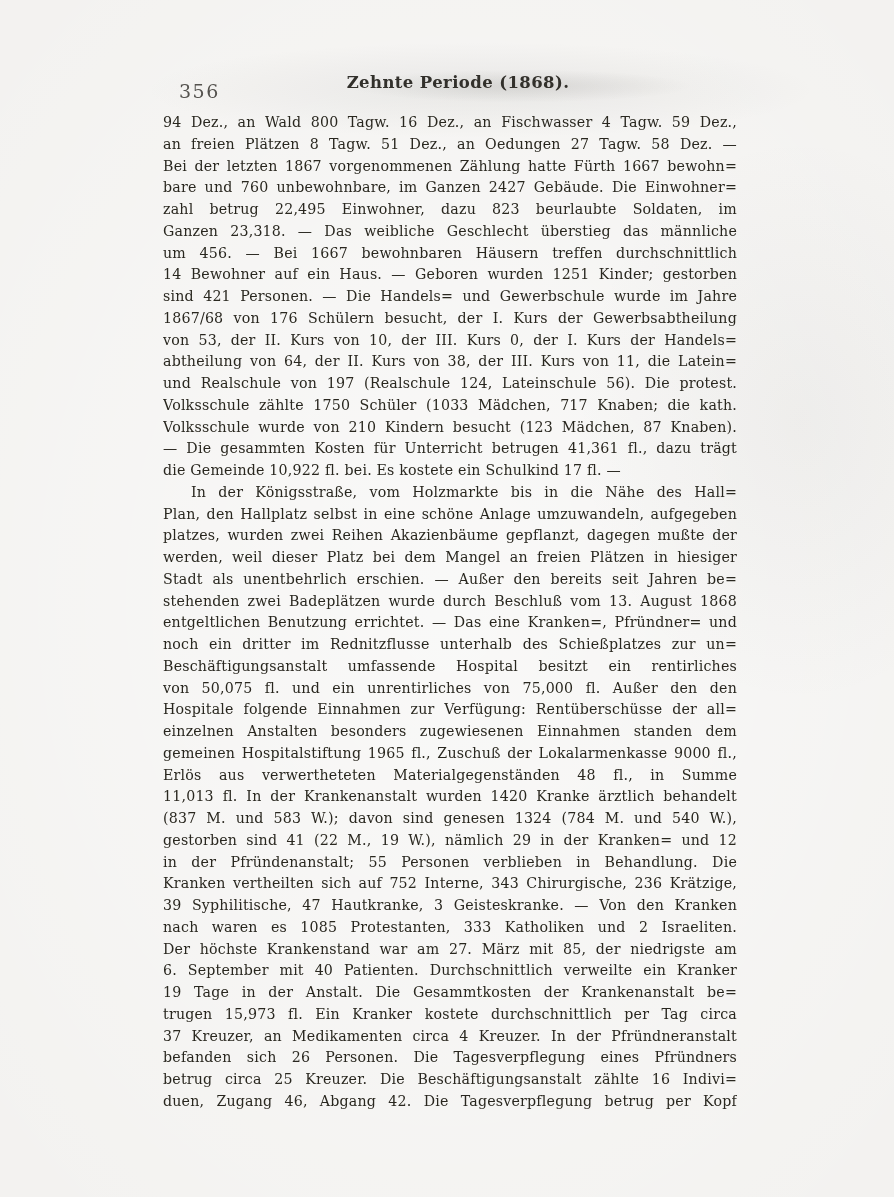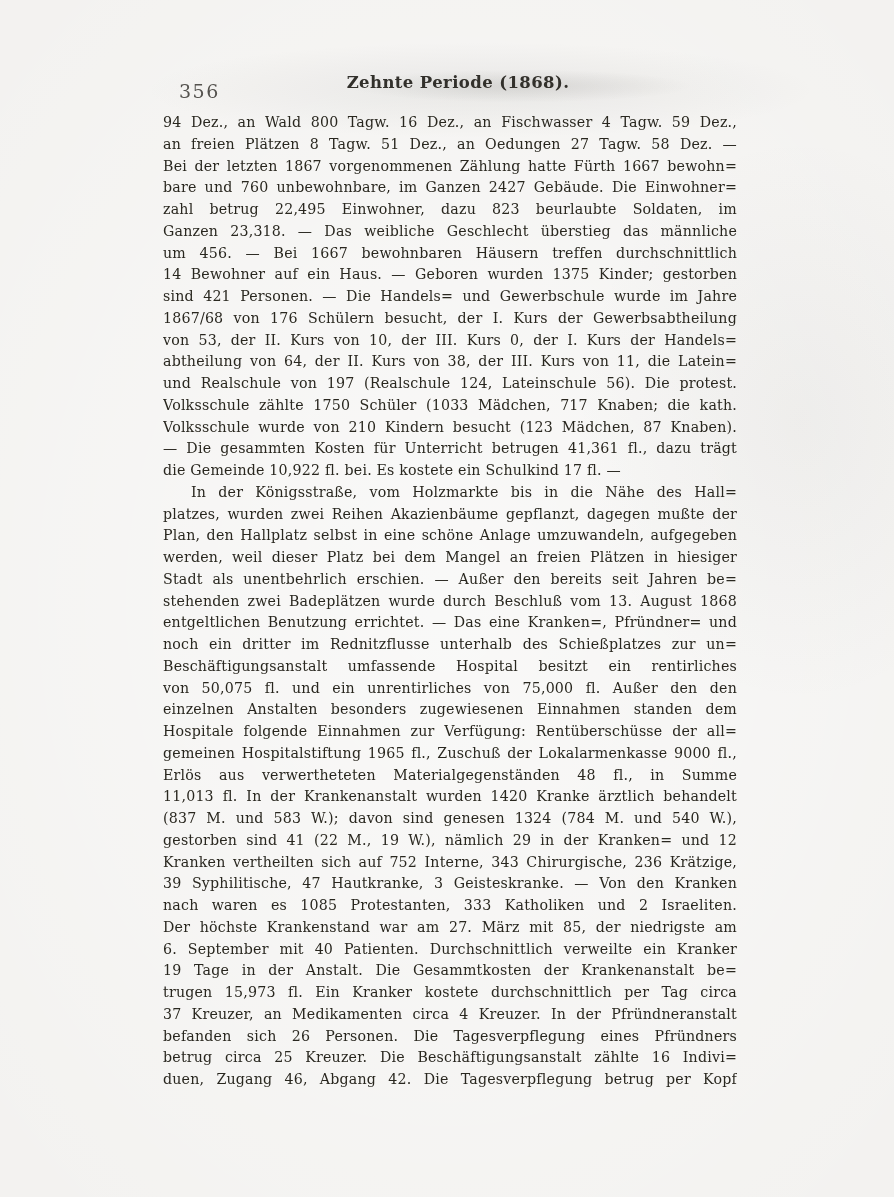--- a/index.html
+++ b/index.html
@@ -85,47 +85,48 @@
     <span class="head-title">Zehnte Periode (1868).</span>
   </div>
   <div class="body-text">
       <div class="line">94 Dez., an Wald 800 Tagw. 16 Dez., an Fischwasser 4 Tagw. 59 Dez.,</div>
       <div class="line">an freien Plätzen 8 Tagw. 51 Dez., an Oedungen 27 Tagw. 58 Dez. —</div>
       <div class="line">Bei der letzten 1867 vorgenommenen Zählung hatte Fürth 1667 bewohn=</div>
       <div class="line">bare und 760 unbewohnbare, im Ganzen 2427 Gebäude. Die Einwohner=</div>
       <div class="line">zahl betrug 22,495 Einwohner, dazu 823 beurlaubte Soldaten, im</div>
       <div class="line">Ganzen 23,318. — Das weibliche Geschlecht überstieg das männliche</div>
       <div class="line">um 456. — Bei 1667 bewohnbaren Häusern treffen durchschnittlich</div>
-      <div class="line">14 Bewohner auf ein Haus. — Geboren wurden 1375 Kinder; gestorben</div>
+      <div class="line">14 Bewohner auf ein Haus. — Geboren wurden 1251 Kinder; gestorben</div>
       <div class="line">sind 421 Personen. — Die Handels= und Gewerbschule wurde im Jahre</div>
       <div class="line">1867/68 von 176 Schülern besucht, der I. Kurs der Gewerbsabtheilung</div>
       <div class="line">von 53, der II. Kurs von 10, der III. Kurs 0, der I. Kurs der Handels=</div>
       <div class="line">abtheilung von 64, der II. Kurs von 38, der III. Kurs von 11, die Latein=</div>
       <div class="line">und Realschule von 197 (Realschule 124, Lateinschule 56). Die protest.</div>
       <div class="line">Volksschule zählte 1750 Schüler (1033 Mädchen, 717 Knaben; die kath.</div>
       <div class="line">Volksschule wurde von 210 Kindern besucht (123 Mädchen, 87 Knaben).</div>
       <div class="line">— Die gesammten Kosten für Unterricht betrugen 41,361 fl., dazu trägt</div>
       <div class="line par-end">die Gemeinde 10,922 fl. bei. Es kostete ein Schulkind 17 fl. —</div>
       <div class="line indent">In der Königsstraße, vom Holzmarkte bis in die Nähe des Hall=</div>
+      <div class="line">Plan, den Hallplatz selbst in eine schöne Anlage umzuwandeln, aufgegeben</div>
       <div class="line">platzes, wurden zwei Reihen Akazienbäume gepflanzt, dagegen mußte der</div>
-      <div class="line">Plan, den Hallplatz selbst in eine schöne Anlage umzuwandeln, aufgegeben</div>
       <div class="line">werden, weil dieser Platz bei dem Mangel an freien Plätzen in hiesiger</div>
       <div class="line">Stadt als unentbehrlich erschien. — Außer den bereits seit Jahren be=</div>
       <div class="line">stehenden zwei Badeplätzen wurde durch Beschluß vom 13. August 1868</div>
       <div class="line">entgeltlichen Benutzung errichtet. — Das eine Kranken=, Pfründner= und</div>
       <div class="line">noch ein dritter im Rednitzflusse unterhalb des Schießplatzes zur un=</div>
       <div class="line">Beschäftigungsanstalt umfassende Hospital besitzt ein rentirliches Vermögen</div>
       <div class="line">von 50,075 fl. und ein unrentirliches von 75,000 fl. Außer den den</div>
+      <div class="line">Hospitale folgende Einnahmen zur Verfügung: Rentüberschüsse der all=</div>
       <div class="line">einzelnen Anstalten besonders zugewiesenen Einnahmen standen dem</div>
-      <div class="line">Hospitale folgende Einnahmen zur Verfügung: Rentüberschüsse der all=</div>
       <div class="line">gemeinen Hospitalstiftung 1965 fl., Zuschuß der Lokalarmenkasse 9000 fl.,</div>
       <div class="line">Erlös aus verwertheteten Materialgegenständen 48 fl., in Summe</div>
       <div class="line">11,013 fl. In der Krankenanstalt wurden 1420 Kranke ärztlich behandelt</div>
       <div class="line">(837 M. und 583 W.); davon sind genesen 1324 (784 M. und 540 W.),</div>
       <div class="line">gestorben sind 41 (22 M., 19 W.), nämlich 29 in der Kranken= und 12</div>
+      <div class="line">in der Pfründenanstalt; 55 Personen verblieben in Behandlung. Die</div>
       <div class="line">Kranken vertheilten sich auf 752 Interne, 343 Chirurgische, 236 Krätzige,</div>
       <div class="line">39 Syphilitische, 47 Hautkranke, 3 Geisteskranke. — Von den Kranken</div>
       <div class="line">nach waren es 1085 Protestanten, 333 Katholiken und 2 Israeliten.</div>
       <div class="line">Der höchste Krankenstand war am 27. März mit 85, der niedrigste am</div>
       <div class="line">6. September mit 40 Patienten. Durchschnittlich verweilte ein Kranker</div>
       <div class="line">19 Tage in der Anstalt. Die Gesammtkosten der Krankenanstalt be=</div>
       <div class="line">trugen 15,973 fl. Ein Kranker kostete durchschnittlich per Tag circa</div>
       <div class="line">37 Kreuzer, an Medikamenten circa 4 Kreuzer. In der Pfründneranstalt</div>
       <div class="line">befanden sich 26 Personen. Die Tagesverpflegung eines Pfründners</div>
       <div class="line">betrug circa 25 Kreuzer. Die Beschäftigungsanstalt zählte 16 Indivi=</div>

